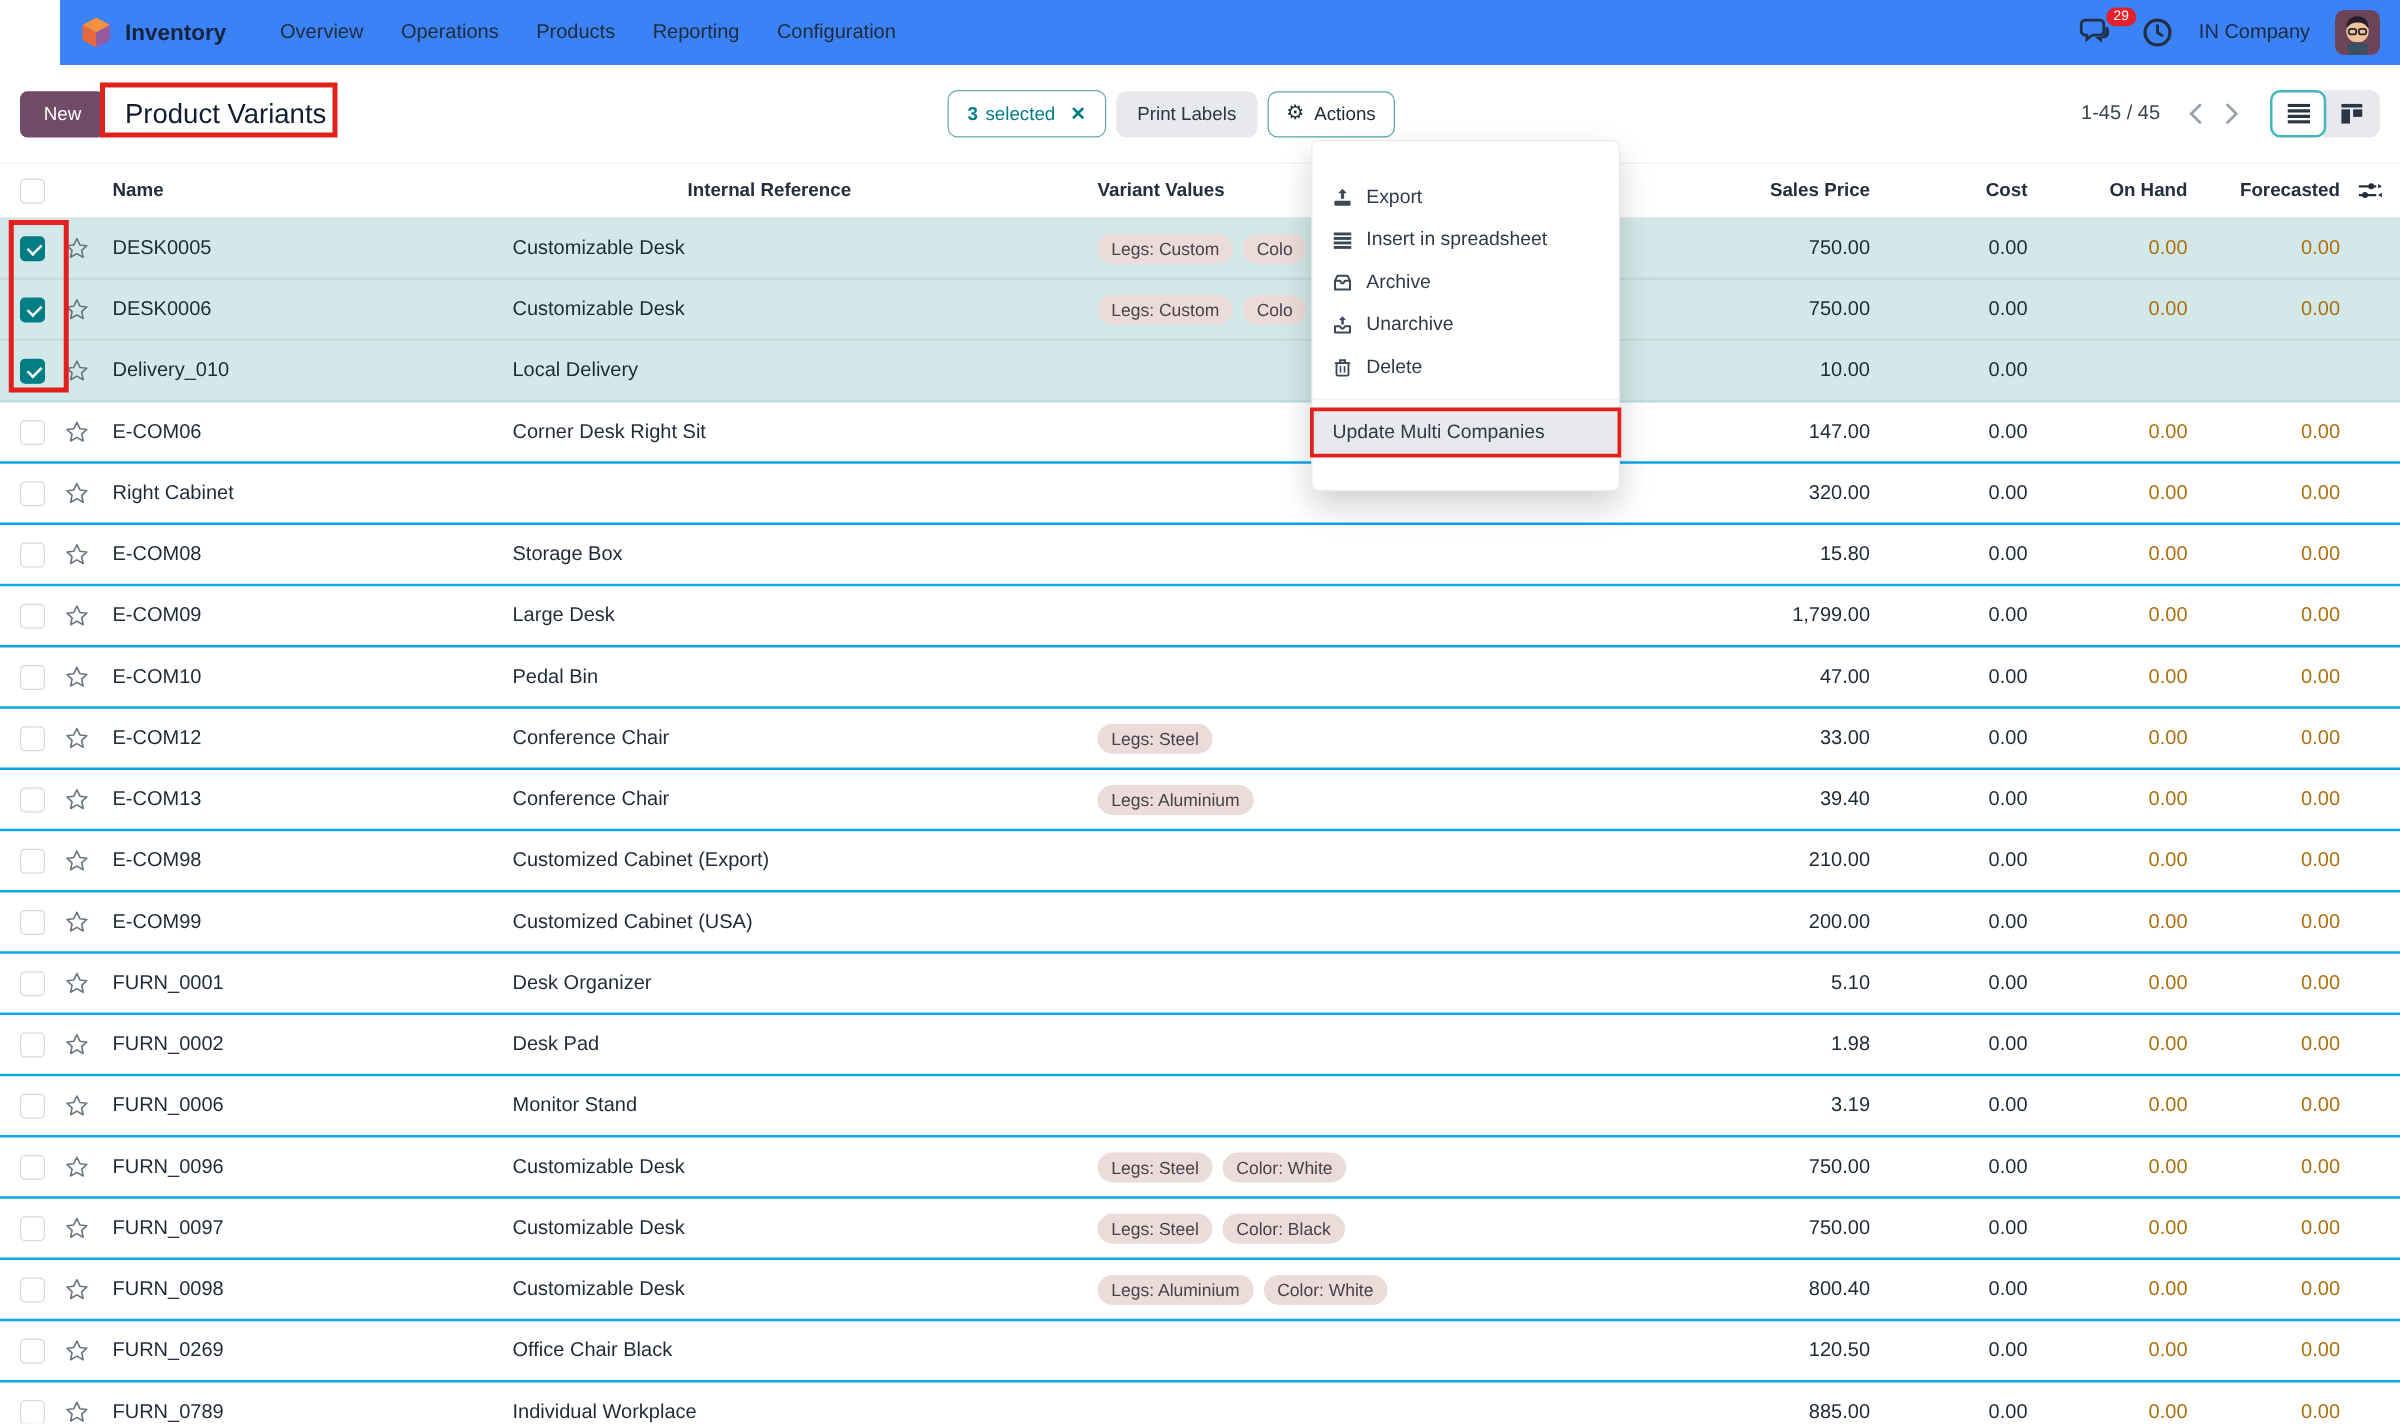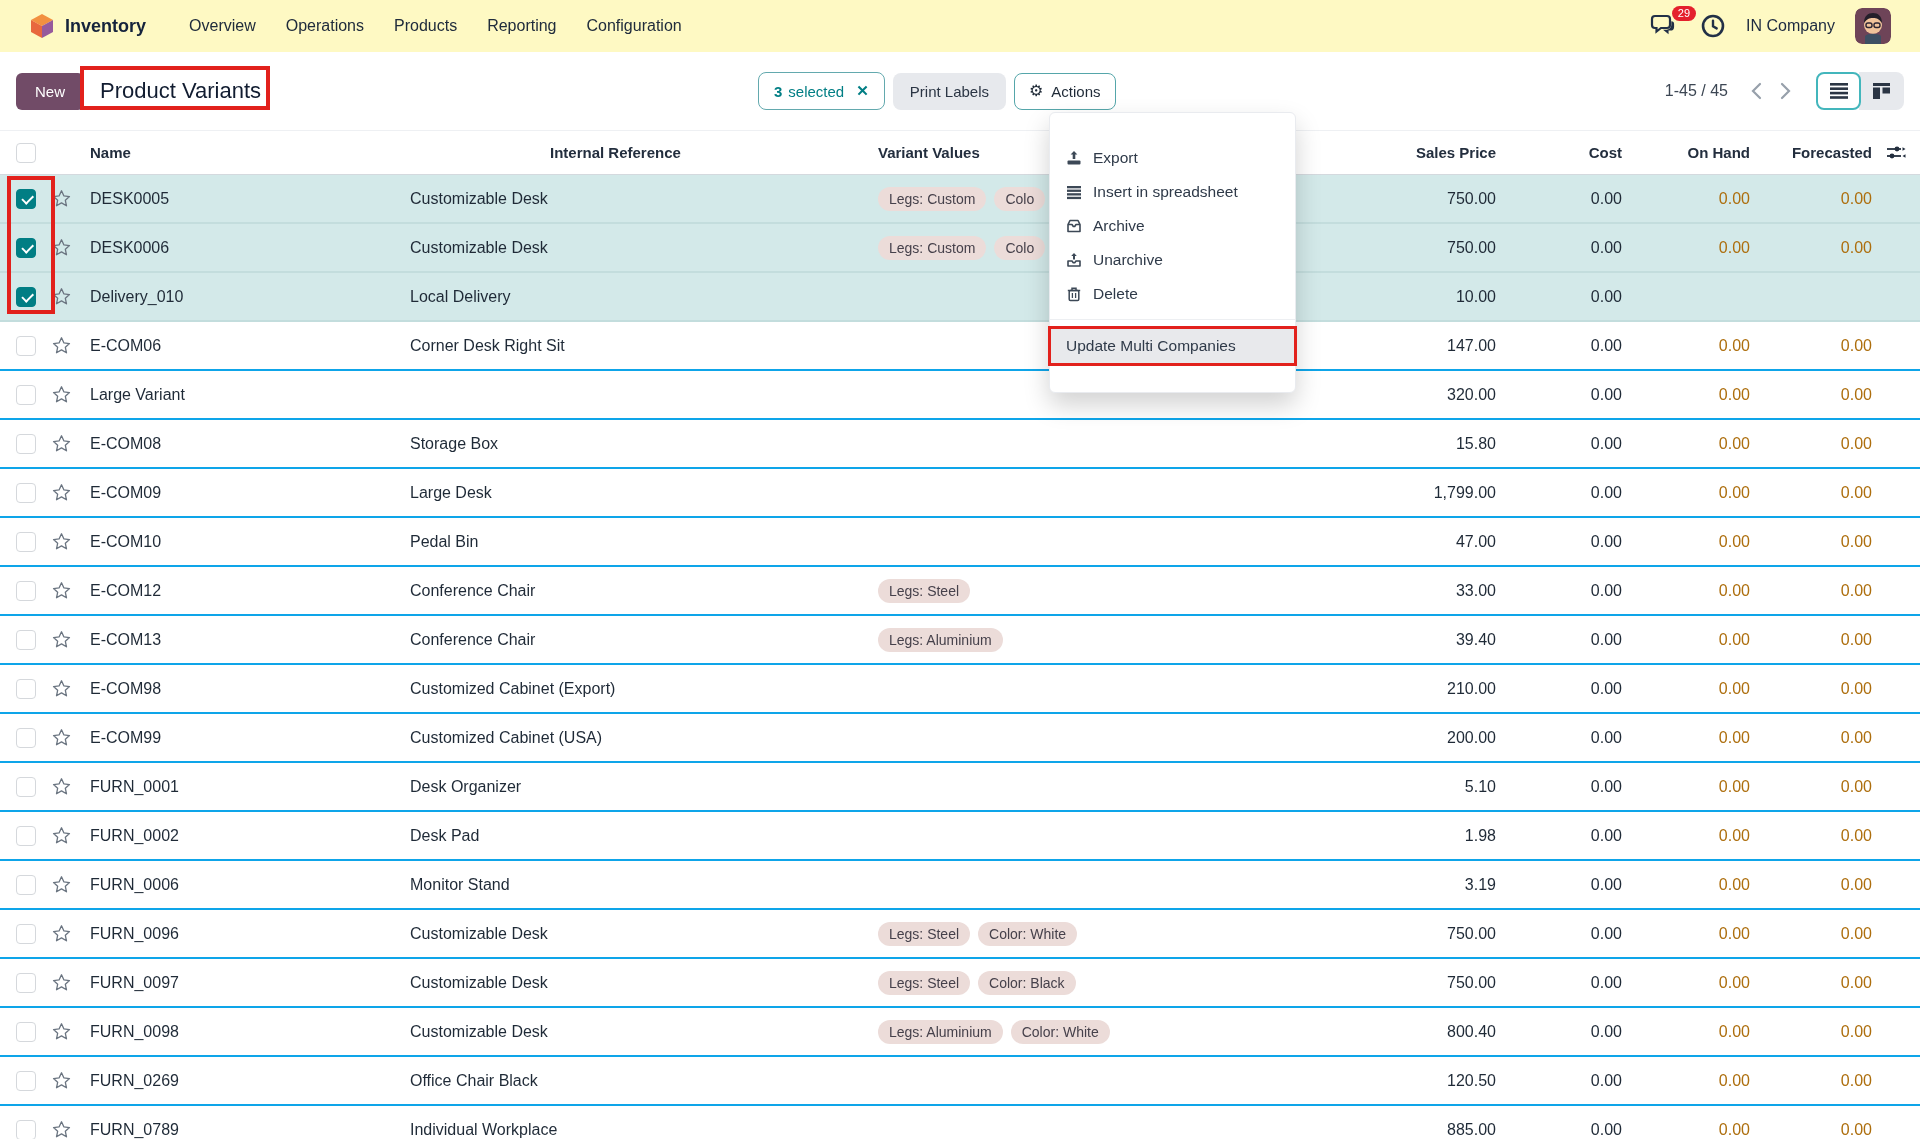--- a/index.html
+++ b/index.html
@@ -1,20 +1,20 @@
 <!DOCTYPE html>
 <html><head>
 <meta charset="utf-8">
 <style>
   * { margin:0; padding:0; box-sizing:border-box; }
   html,body { width:1920px; height:1139px; overflow:hidden; background:#fff;
     font-family:"Liberation Sans", sans-serif; color:#1f2a37; }
 
   
-  .topbar { height:52px; display:flex; align-items:center; padding:0 29px; background:#fef9c3; }
+  .topbar { height:52px; display:flex; align-items:center; padding:0 16px; background:#3b82f6;margin-left:48px; }
   .logo { width:26px; height:26px; margin-right:10px; }
   .brand { font-size:18px; font-weight:700; color:#15233c; margin-right:28px; }
   .nav-item { font-size:16px; color:#202c3c; margin:0 15px; cursor:pointer; }
   .topbar-right { margin-left:auto; display:flex; align-items:center; gap:20px; }
   .msg-wrap { position:relative; width:30px; height:26px; }
   .badge { position:absolute; top:-7px; right:-16px; background:#e4202c; color:#fff;
     font-size:11px; font-weight:400; border-radius:9px; padding:2px 6px; line-height:1; }
   .company { font-size:16px; color:#1c2940; }
   .avatar { width:36px; height:36px; border-radius:7px; overflow:hidden; }
 
@@ -279,21 +279,21 @@
   </div>
       <div class="tr">
     <div class="td col-check">
           <span class="checkbox"></span>
         </div>
     <div class="td col-star">
       <svg width="21" height="21" viewBox="0 0 24 24">
         <path d="M12 3.2l2.8 5.9 6.3.7-4.7 4.3 1.3 6.2-5.7-3.3-5.7 3.3 1.3-6.2-4.7-4.3 6.3-.7z" fill="none" stroke="#6a7480" stroke-width="1.5" stroke-linejoin="round"></path>
       </svg>
     </div>
-    <div class="td col-name">Large Variant</div>
+    <div class="td col-name">Right Cabinet</div>
     <div class="td col-variants"></div>
     <div class="td col-sp">320.00</div>
     <div class="td col-cost">0.00</div>
     <div class="td col-onhand gold">0.00</div>
     <div class="td col-fore gold">0.00</div>
     <div class="td col-gear"></div>
   </div>
       <div class="tr">
     <div class="td col-check">
           <span class="checkbox"></span>

